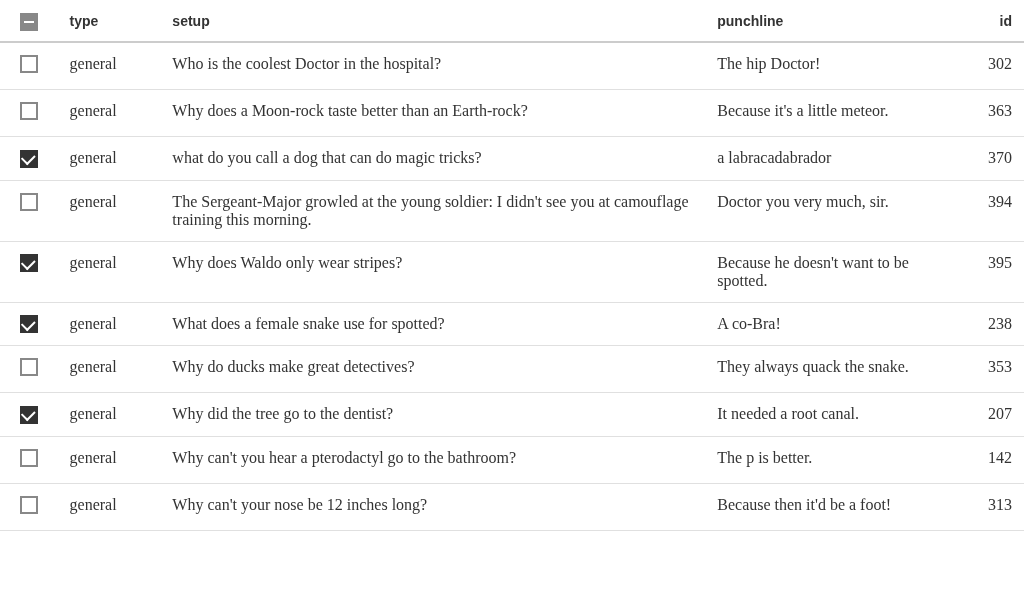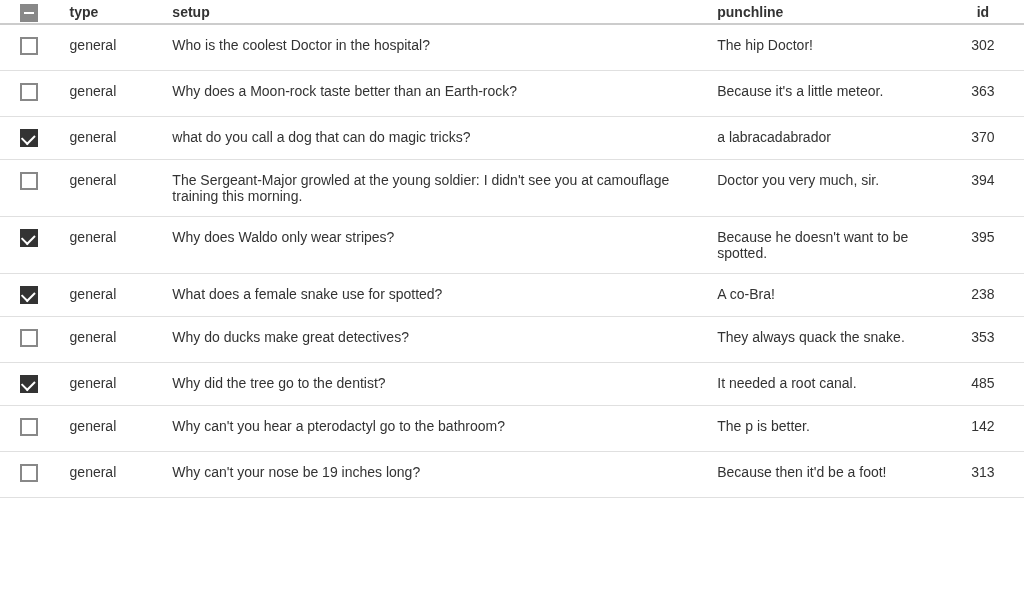--- a/index.html
+++ b/index.html
@@ -18,36 +18,37 @@
     table {
       width: 1024px;
       border-collapse: collapse;
     }
 
     thead tr {
       border-bottom: 2px solid #cccccc;
     }
 
     thead th {
-      padding: 1px 12px;
+      padding: 10px 12px;
       text-align: left;
       font-weight: 600;
       font-size: 14px;
       color: #333333;
     }
 
     tbody tr {
       border-bottom: 1px solid #e0e0e0;
     }
 
     tbody td {
       padding: 12px 12px;
       vertical-align: top;
-      font-size: 14px;
+      font-size: 16px;
       color: #333333;
+      font-family: Liberation Serif, serif;
     }
 
     .col-checkbox {
       width: 56px;
       text-align: center;
     }
 
     .col-type {
       width: 100px;
     }
@@ -55,21 +56,21 @@
     .col-setup {
       width: 530px;
     }
 
     .col-punchline {
       width: 230px;
     }
 
     .col-id {
       width: 80px;
-      text-align: center;
+      text-align: right;
     }
 
     .custom-checkbox {
       width: 18px;
       height: 18px;
       border: 2px solid #888888;
       display: inline-flex;
       align-items: center;
       justify-content: center;
       cursor: pointer;
@@ -186,30 +187,30 @@
         <td class="col-type">general</td>
         <td class="col-setup">Why do ducks make great detectives?</td>
         <td class="col-punchline">They always quack the snake.</td>
         <td class="col-id">353</td>
       </tr>
       <tr>
         <td class="col-checkbox"><div class="custom-checkbox checked"></div></td>
         <td class="col-type">general</td>
         <td class="col-setup">Why did the tree go to the dentist?</td>
         <td class="col-punchline">It needed a root canal.</td>
-        <td class="col-id">485</td>
+        <td class="col-id">207</td>
       </tr>
       <tr>
         <td class="col-checkbox"><div class="custom-checkbox"></div></td>
         <td class="col-type">general</td>
         <td class="col-setup">Why can't you hear a pterodactyl go to the bathroom?</td>
         <td class="col-punchline">The p is better.</td>
         <td class="col-id">142</td>
       </tr>
       <tr>
         <td class="col-checkbox"><div class="custom-checkbox"></div></td>
         <td class="col-type">general</td>
-        <td class="col-setup">Why can't your nose be 19 inches long?</td>
+        <td class="col-setup">Why can't your nose be 12 inches long?</td>
         <td class="col-punchline">Because then it'd be a foot!</td>
         <td class="col-id">313</td>
       </tr>
     </tbody>
 </table>
 
 </body></html>

